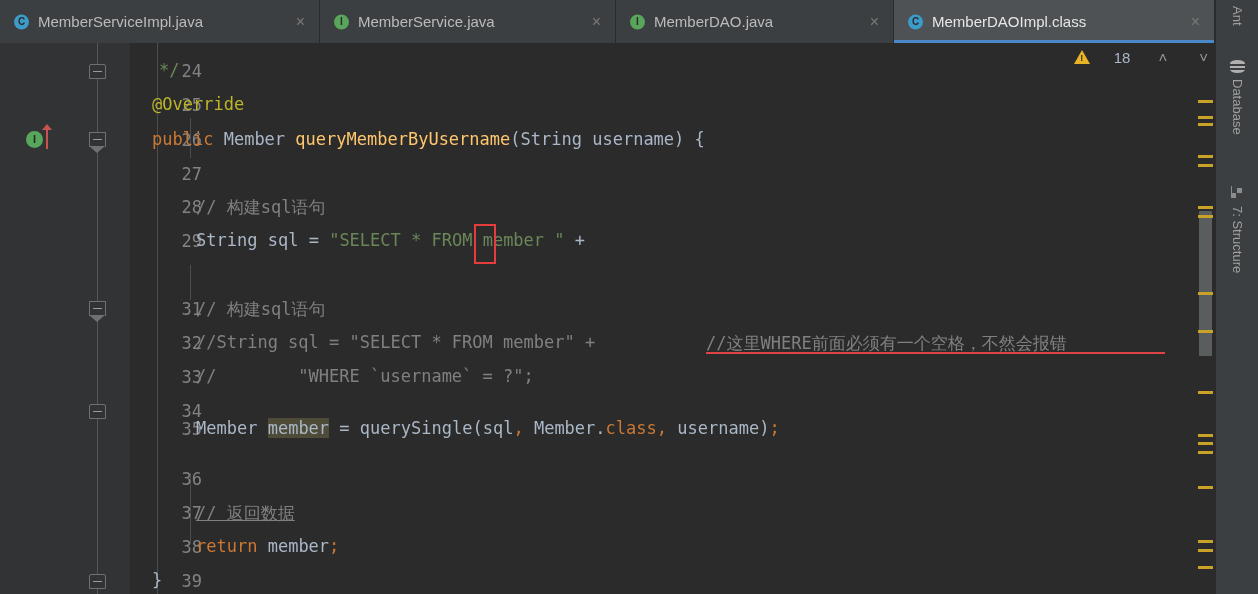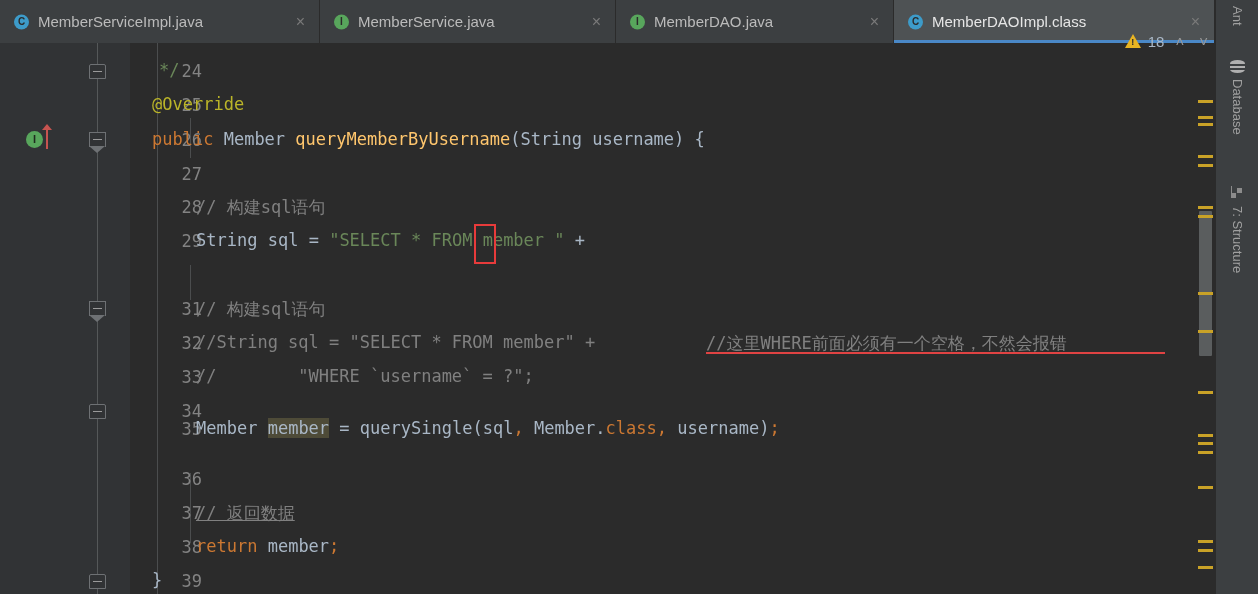--- a/index.html
+++ b/index.html
@@ -43,22 +43,22 @@
     color:#7a7a7a; font-size:16px; line-height:1;
     font-family:"Liberation Sans", sans-serif;
   }
   .tab-t1{ width:320px; }
   .tab-t2{ width:296px; }
   .tab-t3{ width:278px; }
   .tab-t4{ width:321px; }
 
   
   .inspect{
-    position:absolute; right:46px; top:30px; height:22px;
-    display:flex; align-items:center; gap:7px; z-index:6;text-align:center;
+    position:absolute; right:46px; top:46px; height:22px;
+    display:flex; align-items:center; gap:24px; z-index:6;text-align:center;
   }
   .warn-tri{ width:0;height:0;border-left:8px solid transparent;border-right:8px solid transparent;border-bottom:14px solid #e8b423; position:relative; }
   .warn-tri:after{ content:"!"; position:absolute; left:-2px; top:3px; width:4px; font-family:"Liberation Sans",sans-serif; font-size:9px; font-weight:bold; color:#2b2b2b; text-align:center; }
   .warn-count{ color:#a9b7c6; font-family:"Liberation Sans",sans-serif; font-size:15px; }
   .chev{ color:#9a9a9a; font-size:15px; font-family:"Liberation Sans",sans-serif; padding:0 4px; }
 
   
   .editor{
     position:absolute; left:0; top:43px; width:1195px; height:551px;
     background:#2b2b2b; overflow:hidden;

